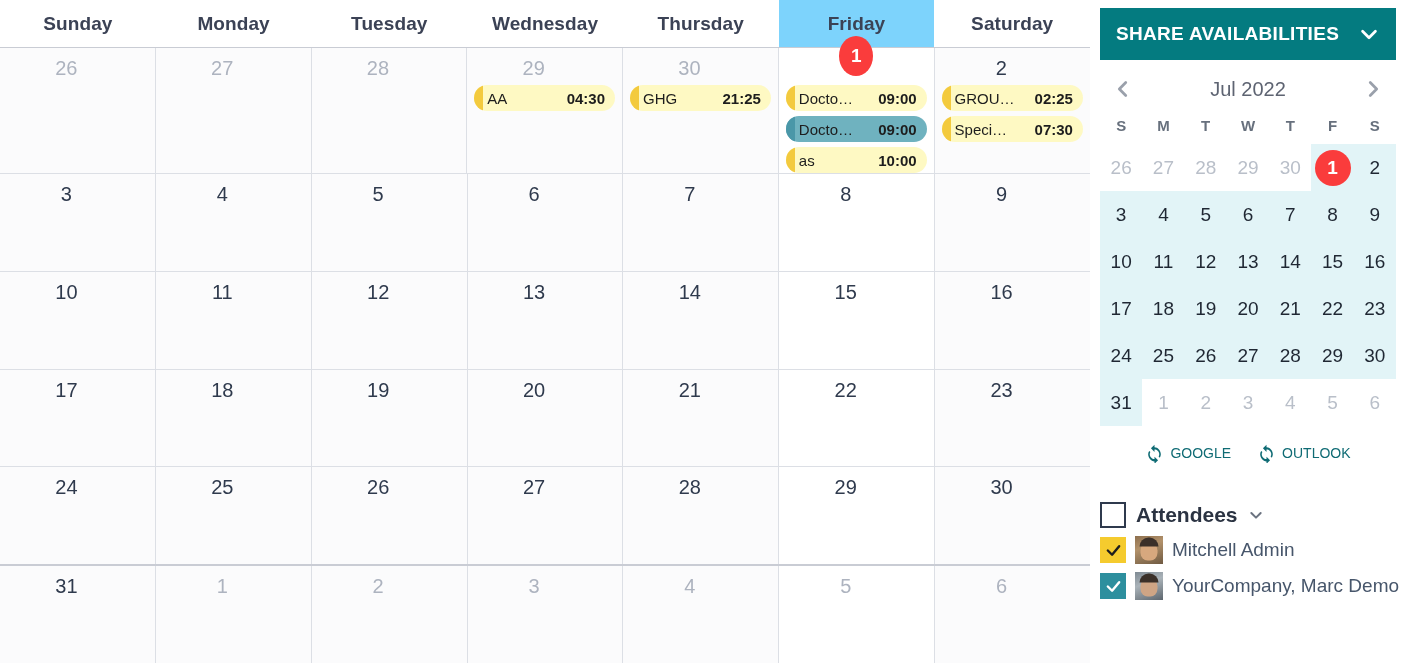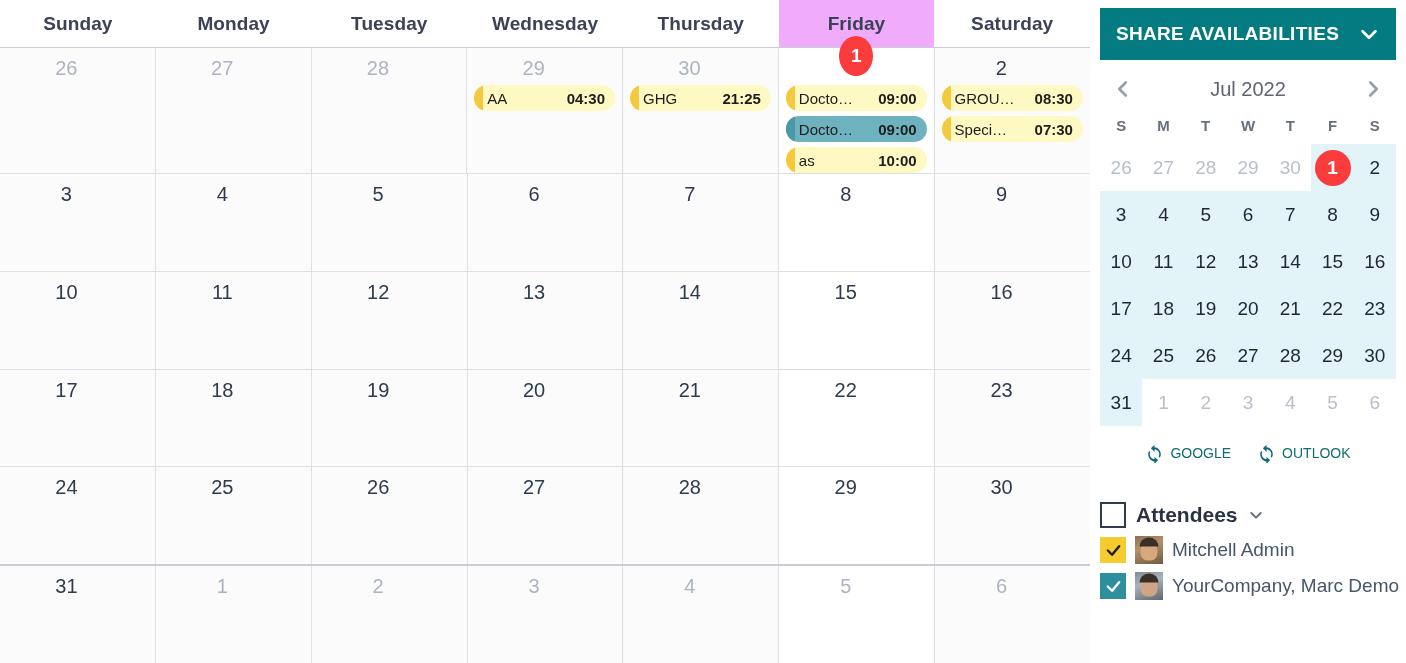--- a/index.html
+++ b/index.html
@@ -13,21 +13,21 @@
 
   
   #calendar { width: 1090px; height: 663px; display: flex; flex-direction: column;
               background: #fbfbfc; }
 
   .cal-head { display: flex; height: 48px; flex: 0 0 48px;
               border-bottom: 1px solid #c9ccd4; background: #ffffff; }
   .cal-head .hcell { flex: 1 1 0; display: flex; align-items: center;
                      justify-content: center; font-size: 19px; font-weight: bold;
                      color: #3b4255; letter-spacing: .1px; }
-  .cal-head .hcell.today-col { background: #f0abfc; }
+  .cal-head .hcell.today-col { background: #7dd3fc; }
 
   .cal-body { flex: 1 1 auto; display: flex; flex-direction: column; }
   .wrow { flex: 1 1 0; display: flex; border-top: 1px solid #dcdfe5; }
   .wrow:first-child { border-top: none; }
   .wrow.last { border-top: 2px solid #c9ccd4; }
 
   .dcell { flex: 1 1 0; position: relative; border-left: 1px solid #dcdfe5;
            background: #fbfbfc; padding-top: 7px; }
   .dcell:first-child { border-left: none; }
   .dcell.today { background: #ffffff; }
@@ -177,21 +177,21 @@
                 <span class="pname">as</span>
                 <span class="ptime">10:00</span>
               </div>
             </div>
           </div>
           <div class="dcell">
             <div class="dnum">2</div>
             <div class="events">
               <div class="pill yellow">
                 <span class="pname">GROU…</span>
-                <span class="ptime">08:30</span>
+                <span class="ptime">02:25</span>
               </div>
               <div class="pill yellow">
                 <span class="pname">Speci…</span>
                 <span class="ptime">07:30</span>
               </div>
             </div>
           </div>
         </div>
         <div class="wrow">
           <div class="dcell">

